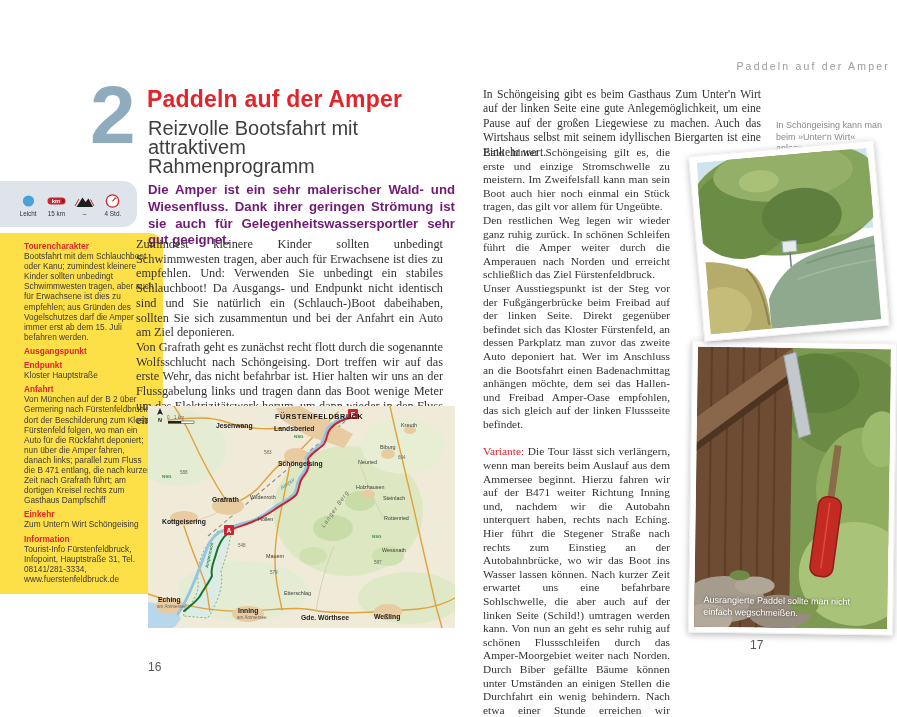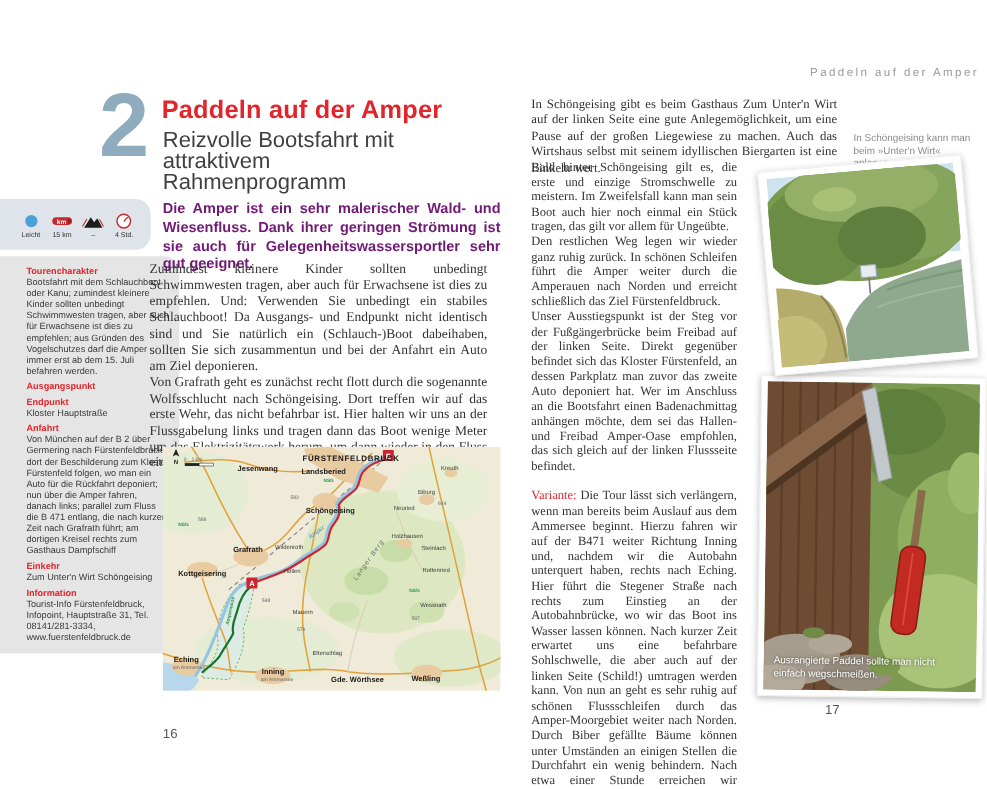--- a/index.html
+++ b/index.html
@@ -12,21 +12,21 @@
   .chapter-title{left:147px;top:86px;font-size:23px;font-weight:bold;color:#e2242b;letter-spacing:.2px;}
   .chapter-subtitle{left:148px;top:119px;width:260px;font-size:20px;line-height:19px;color:#3f3f3f;}
 
   .facts-box{left:0;top:181px;width:137px;height:46px;background:#dee4e9;border-radius:0 14px 14px 0;
              display:flex;align-items:center;justify-content:space-between;padding:2px 10px 0 14px;box-sizing:border-box;}
   .fact{width:30px;text-align:center;}
   .fact svg{display:block;margin:0 auto;width:21px;height:16px;}
   .flabel{font-size:6.4px;color:#333;margin-top:1px;white-space:nowrap;}
   .pill-t{font-size:6px;font-weight:bold;fill:#ffffff;text-anchor:middle;font-family:"Liberation Sans",sans-serif;}
 
-  .info-box{left:0;top:233px;width:163px;background:#e5e5e5;border-radius:0 14px 14px 0;
+  .info-box{left:0;top:233px;width:163px;background:#fde047;border-radius:0 14px 14px 0;
             padding:8px 9px 10px 24px;box-sizing:border-box;}
   .info-sec{margin-top:4px;}
   .info-sec:first-child{margin-top:0;}
   .info-h{font-size:8.3px;line-height:10.1px;font-weight:bold;color:#e2242b;}
   .info-t{font-size:8.3px;line-height:10.1px;color:#3a3a3a;}
 
   .intro{left:148px;top:182px;width:307px;font-size:13.2px;line-height:16.8px;font-weight:bold;
          color:#701a75;text-align:justify;}
   .body-text{left:136px;top:237px;width:307px;font-family:"Liberation Serif",serif;font-size:12.3px;
              line-height:14.7px;color:#333;text-align:justify;}

